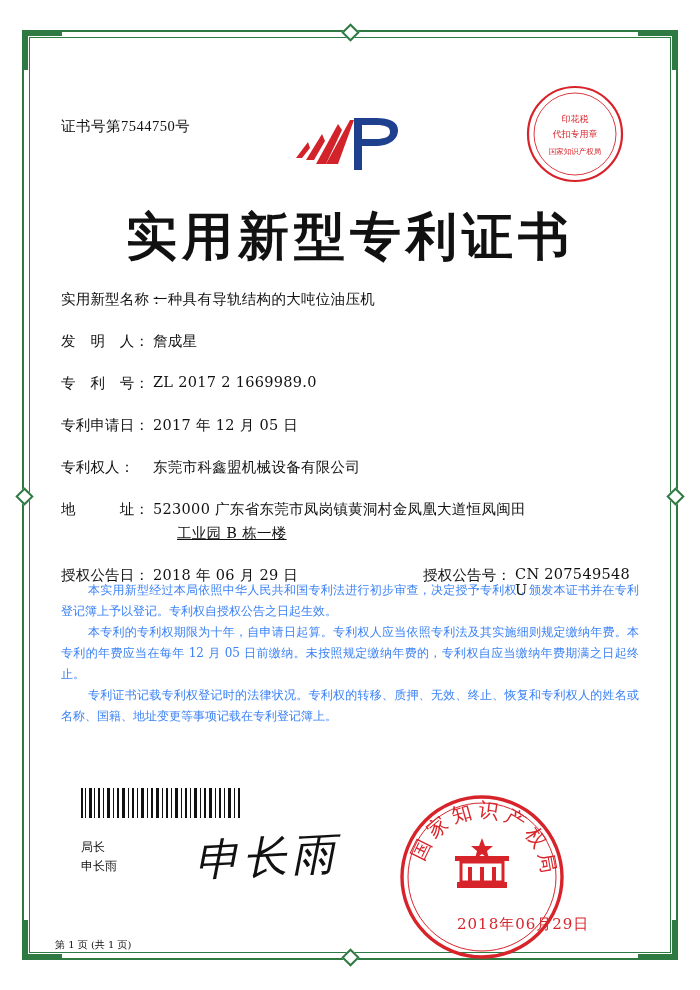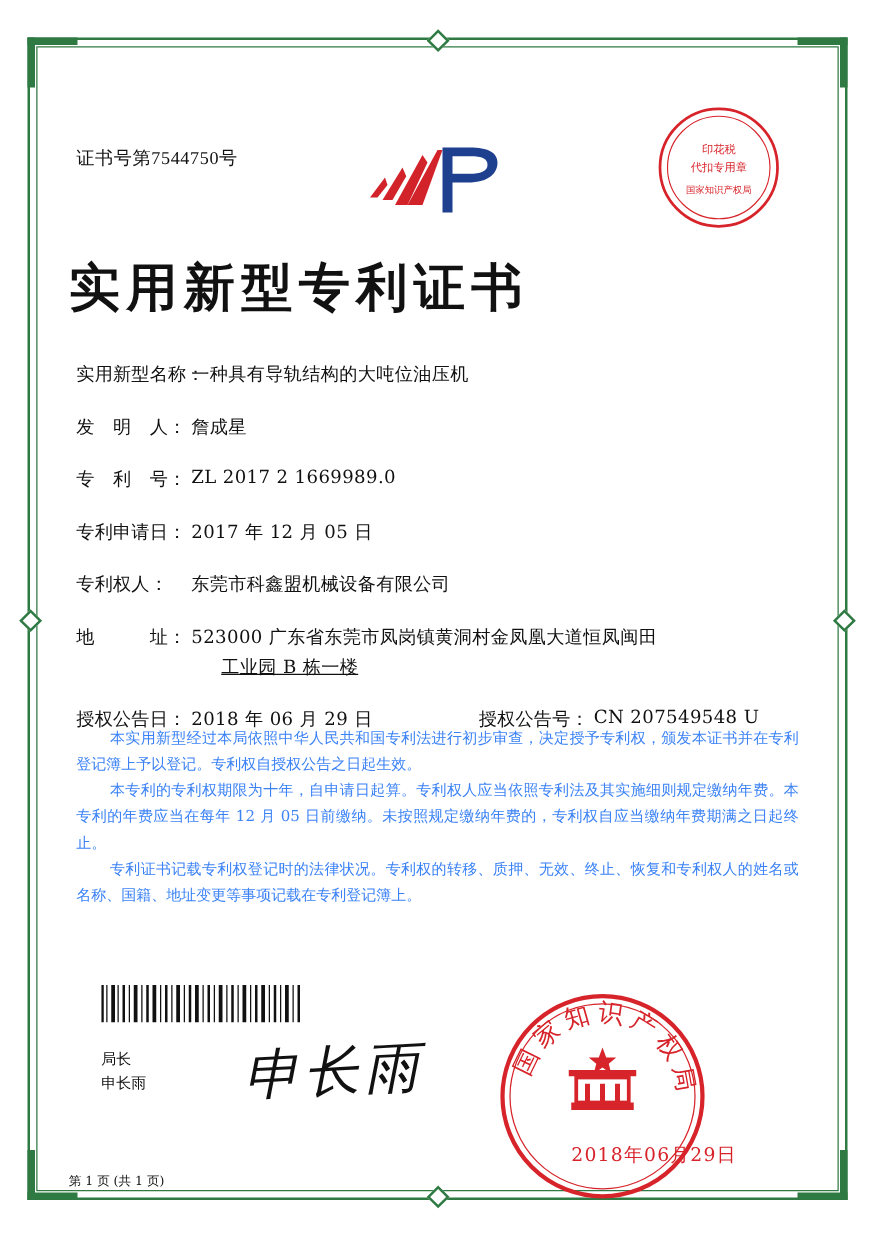--- a/index.html
+++ b/index.html
@@ -100,22 +100,22 @@
     top: 22px;
     width: 104px;
     height: 104px;
   }
 
   .title {
     position: absolute;
     left: 0;
     top: 143px;
     width: 590px;
-    text-align: left;
-    font-size: 41px;
+    text-align: center;
+    font-size: 51px;
     font-weight: bold;
     letter-spacing: 5px;
     color: #111;
     font-family: "DejaVu Serif", "Liberation Serif", serif;
   }
 
   
   .fields {
     position: absolute;
     left: 6px;
@@ -141,20 +141,21 @@
     letter-spacing: 0.3px;
   }
   .row .value .line2 {
     display: block;
     margin-top: 5px;
     padding-left: 24px;
     text-decoration: underline;
   }
   .row.dual {
     justify-content: flex-start;
+    gap: 40px;
   }
   .row.dual .left-part {
     width: 322px;
     flex: 0 0 322px;
     display: flex;
   }
   .row.dual .left-part .label { width: 92px; flex: 0 0 92px; }
   .row.dual .right-part {
     display: flex;
     flex: 1;

